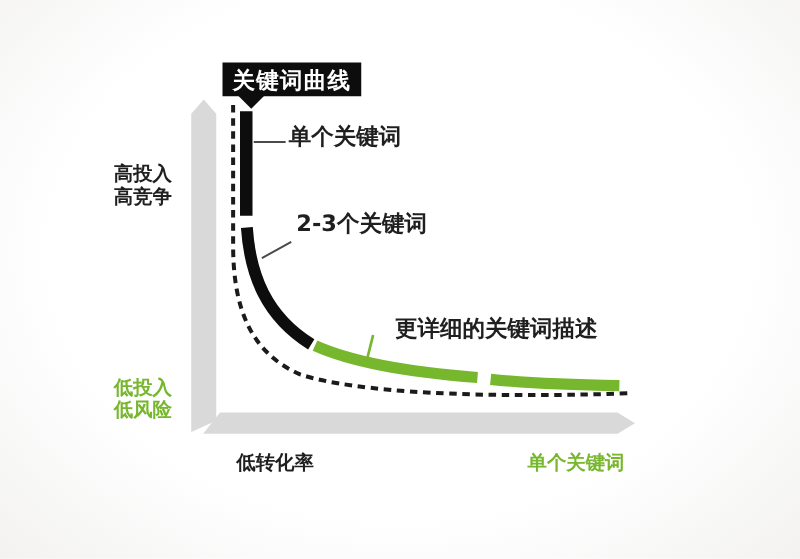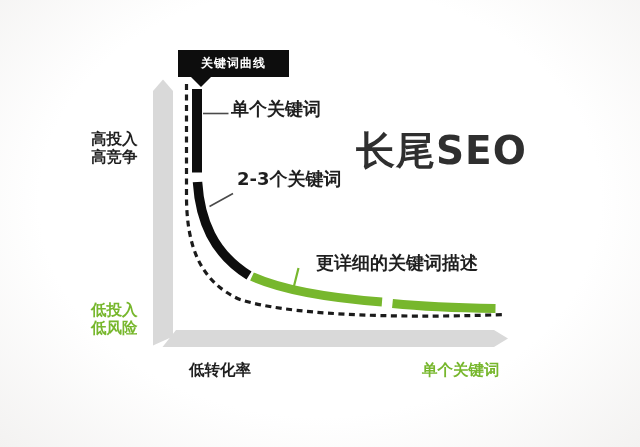--- a/index.html
+++ b/index.html
@@ -15,21 +15,21 @@
   }
   .stage svg{position:absolute;left:0;top:0;}
 
   .lbl{position:absolute;white-space:nowrap;}
 
   .callout{
     position:absolute;left:178px;top:50px;
     width:111px;height:27px;
     background:var(--curve-dark,#0d0d0d);
     color:#ffffff;
-    font-size:12px;font-weight:bold;
+    font-size:18px;font-weight:bold;
     display:flex;align-items:center;justify-content:center;
     letter-spacing:1px;
   }
   .callout .tip{
     position:absolute;left:12px;top:26px;
     width:0;height:0;
     border-left:11px solid transparent;
     border-right:11px solid transparent;
     border-top:11px solid var(--curve-dark,#0d0d0d);
   }
@@ -76,21 +76,20 @@
 
   <div class="callout">
     <span>关键词曲线</span>
     <span class="tip"></span>
   </div>
 
   <div class="lbl curve-note note-single">单个关键词</div>
   <div class="lbl curve-note note-two-three">2-3个关键词</div>
   <div class="lbl curve-note note-detailed">更详细的关键词描述</div>
 
-  <div class="lbl headline">长尾SEO</div>
 
   <div class="lbl axis-note y-top">
     <div>高投入</div>
     <div>高竞争</div>
   </div>
   <div class="lbl axis-note green y-bottom">
     <div>低投入</div>
     <div>低风险</div>
   </div>
   <div class="lbl axis-note x-left">低转化率</div>

